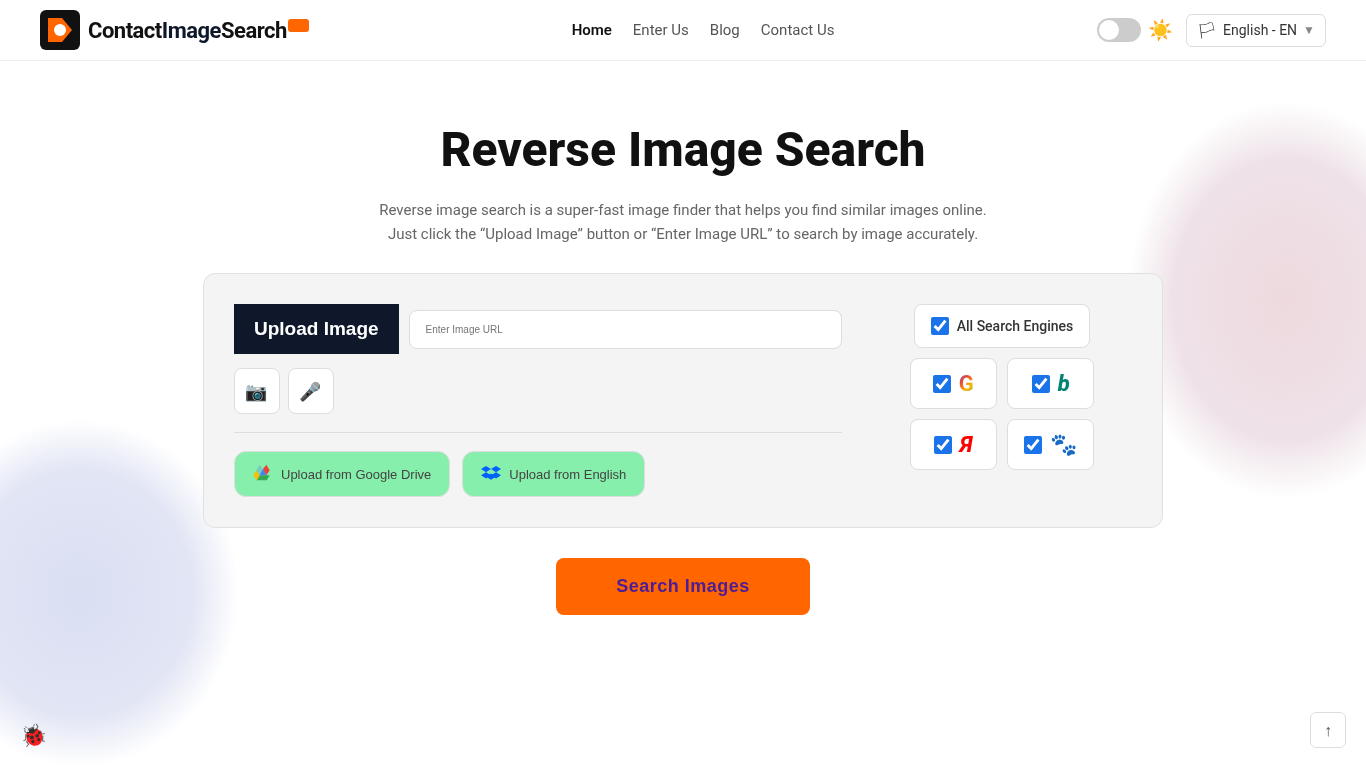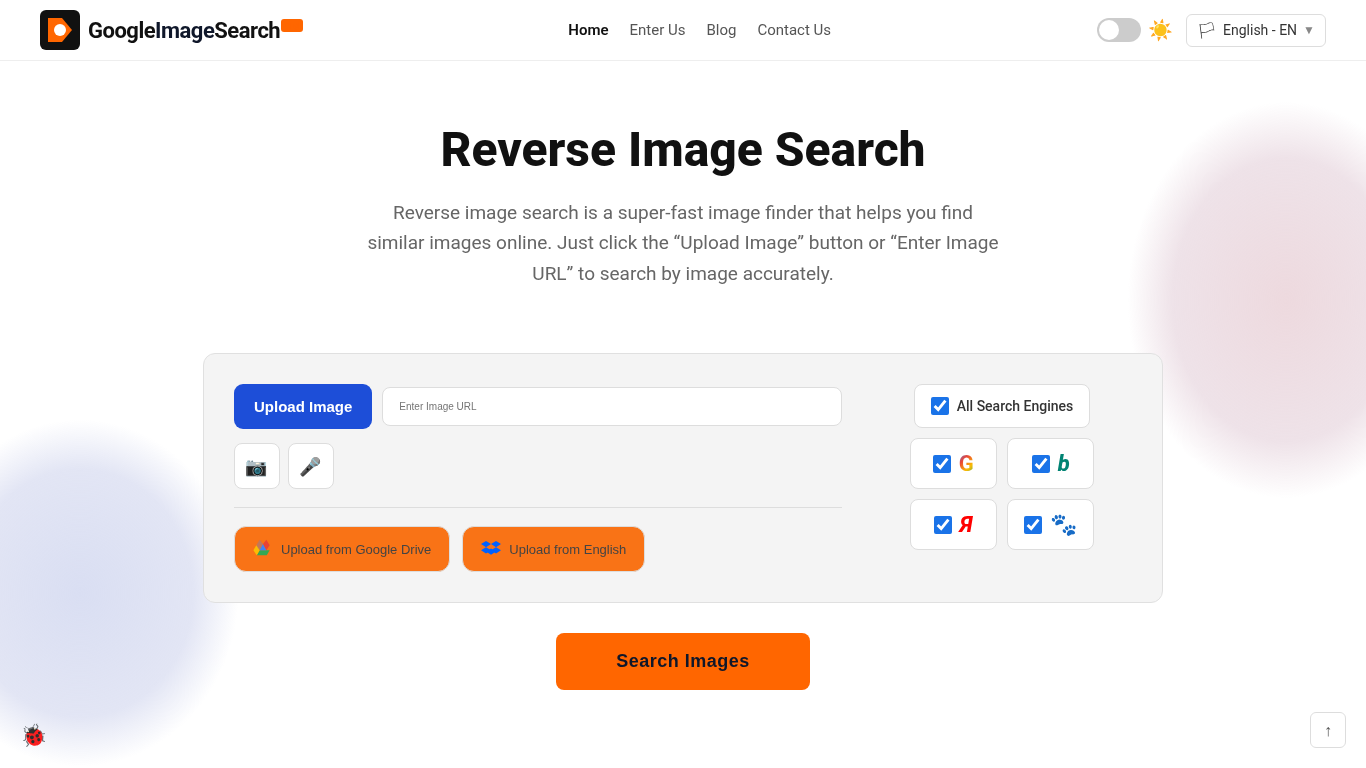--- a/index.html
+++ b/index.html
@@ -161,26 +161,26 @@
 
     .page-title {
       font-size: 48px;
       font-weight: 800;
       color: #111;
       margin-bottom: 20px;
       text-align: center;
     }
 
     .page-subtitle {
-      font-size: 19px;
+      font-size: 15px;
       color: #666;
       text-align: center;
       max-width: 640px;
       line-height: 1.6;
-      margin-bottom: 64px;
+      margin-bottom: 27px;
     }
 
     
     .search-card {
       background: #f4f4f4;
       border-radius: 12px;
       padding: 30px;
       width: 960px;
       display: flex;
       gap: 30px;
@@ -194,26 +194,26 @@
       gap: 14px;
     }
 
     .upload-row {
       display: flex;
       align-items: center;
       gap: 10px;
     }
 
     .upload-btn {
-      background: #1d4ed8;
+      background: #0f172a;
       color: #fff;
       border: none;
-      border-radius: 9px;
+      border-radius: 0;
       padding: 14px 20px;
-      font-size: 15px;
+      font-size: 19px;
       font-weight: 600;
       cursor: pointer;
       white-space: nowrap;
       min-width: 130px;
     }
 
     .url-input {
       flex: 1;
       border: 1px solid #ddd;
       border-radius: 8px;
@@ -262,21 +262,21 @@
 
     .upload-options-row {
       display: flex;
       gap: 12px;
     }
 
     .upload-option-btn {
       display: flex;
       align-items: center;
       gap: 8px;
-      background: #f97316;
+      background: #86efac;
       border: 1px solid #ddd;
       border-radius: 12px;
       padding: 12px 18px;
       font-size: 13px;
       cursor: pointer;
       font-weight: 500;
       color: #444;
     }
 
     .gdrive-icon {
@@ -360,21 +360,21 @@
 
     
     .baidu-icon {
       font-size: 22px;
       color: #2932e1;
     }
 
     
     .search-btn {
       background: #ff6600;
-      color: #0f172a;
+      color: #4c1d95;
       border: none;
       border-radius: 8px;
       padding: 18px 60px;
       font-size: 18px;
       font-weight: 700;
       cursor: pointer;
       margin-top: 30px;
       letter-spacing: 0.5px;
     }
 
@@ -414,21 +414,21 @@
 
 <nav>
   <a class="nav-logo" href="#">
 
     <svg class="logo-icon" viewBox="0 0 40 40" fill="none" xmlns="http://www.w3.org/2000/svg">
       <rect width="40" height="40" rx="6" fill="#111"></rect>
       <path d="M8 8 L22 8 L32 20 L22 32 L8 32 Z" fill="#ff6600"></path>
       <circle cx="20" cy="20" r="6" fill="#fff"></circle>
     </svg>
     <span class="logo-text">
-      <span style="color:#111">Google</span><span style="color:#0f172a">Image</span><span style="color:#111">Search</span><span class="logo-dot">org</span>
+      <span style="color:#111">Contact</span><span style="color:#0f172a">Image</span><span style="color:#111">Search</span><span class="logo-dot">org</span>
     </span>
   </a>
 
   <div class="nav-links">
     <a class="nav-link active" href="#">Home</a>
     <a class="nav-link" href="#">Enter Us</a>
     <a class="nav-link" href="#">Blog</a>
     <a class="nav-link" href="#">Contact Us</a>
   </div>
 

